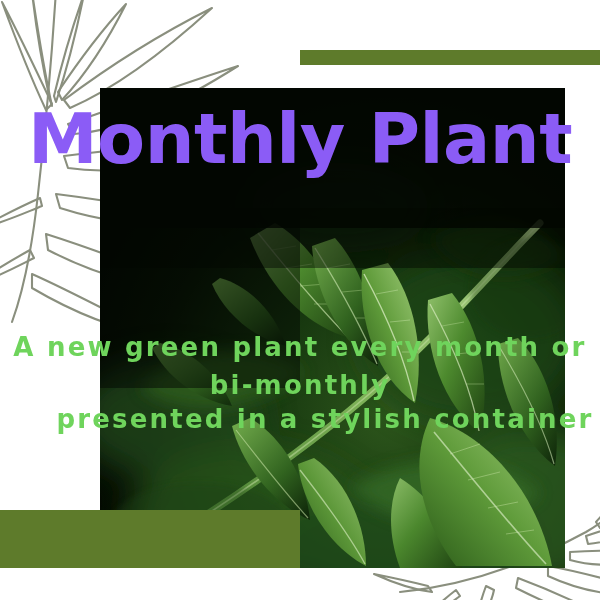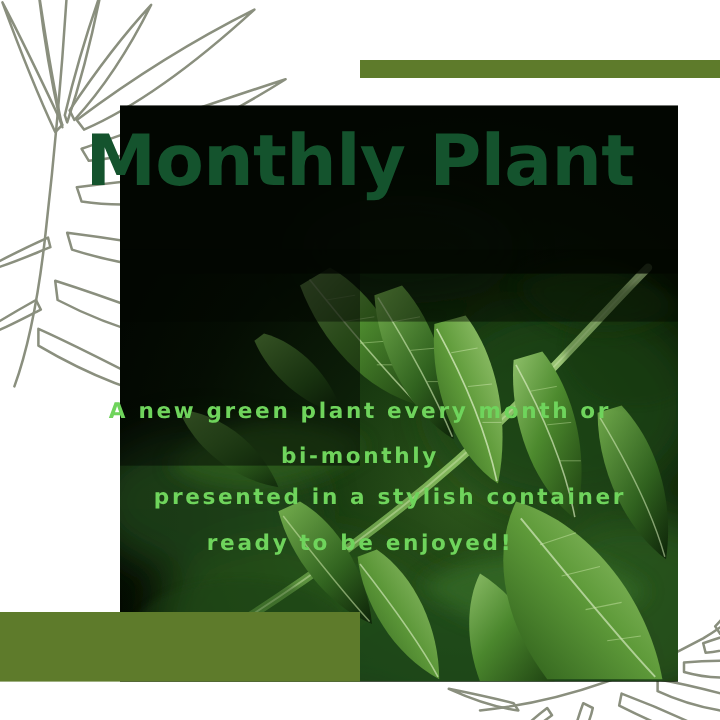--- a/index.html
+++ b/index.html
@@ -68,40 +68,40 @@
   
   #text-layer {
     position: absolute;
     inset: 0;
   }
   .headline {
     position: absolute;
     left: 0;
     width: 600px;
     text-align: center;
-    color: #14532d;
+    color: #8b5cf6;
     font-family: "DejaVu Sans", sans-serif;
     font-weight: bold;
-    font-size: 59px;
+    font-size: 70px;
     line-height: 1;
     letter-spacing: -0.5px;
     white-space: nowrap;
   }
   #headline-line-1 { top: 104px; }
   #headline-line-2 { top: 186px; }
 
   .bodyline {
     position: absolute;
     left: 0;
     width: 600px;
     text-align: center;
     color: #6fd45c;
     font-family: "DejaVu Sans", sans-serif;
     font-weight: bold;
-    font-size: 18px;
+    font-size: 26px;
     line-height: 1;
     letter-spacing: 2.2px;
     white-space: nowrap;
   }
   #body-line-1 { top: 334px; }
   #body-line-2 { top: 372px; }
   #body-line-3 { top: 406px; margin-left: 25px; }
   #body-line-4 { top: 444px; }
 </style>
 </head>
@@ -282,16 +282,15 @@
   </div>
 
   <div class="accent-bar" id="accent-bar-bottom"></div>
 
   <div id="text-layer">
     <div class="headline" id="headline-line-1">Monthly Plant</div>
 
     <div class="bodyline" id="body-line-1">A new green plant every month or</div>
     <div class="bodyline" id="body-line-2">bi-monthly</div>
     <div class="bodyline" id="body-line-3">presented in a stylish container</div>
-    <div class="bodyline" id="body-line-4">ready to be enjoyed!</div>
   </div>
 
 </div>
 
 </body></html>

